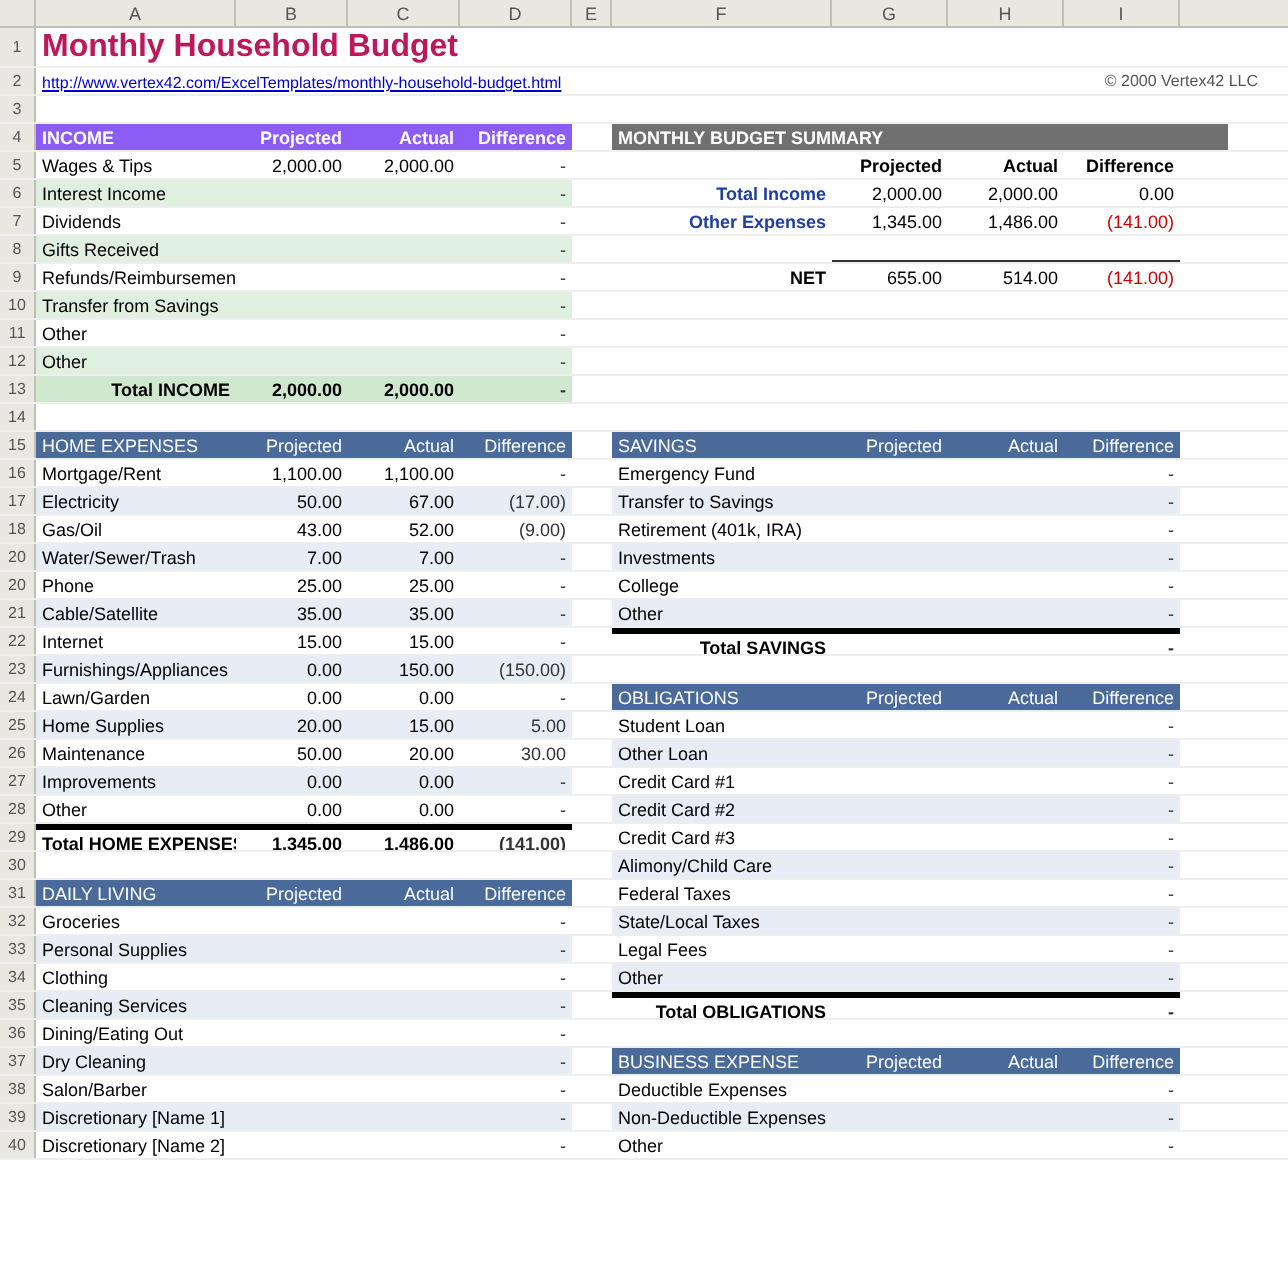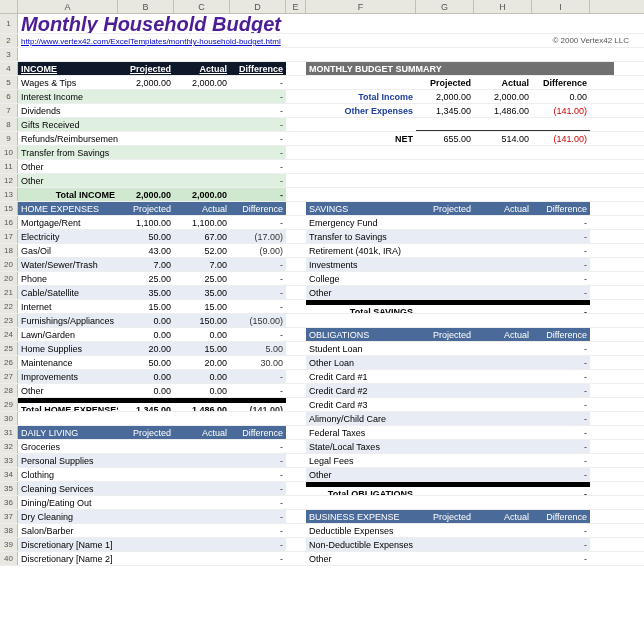--- a/index.html
+++ b/index.html
@@ -14,35 +14,35 @@
 .cell { padding: 0 3px; overflow: hidden; white-space: nowrap; }
 .cA { width: 100px; }
 .cB { width: 56px; }
 .cC { width: 56px; }
 .cD { width: 56px; }
 .cE { width: 20px; }
 .cF { width: 110px; }
 .cG { width: 58px; }
 .cH { width: 58px; }
 .cI { width: 58px; }
-.title { font-size: 20px; font-weight: bold; color: #4c1d95; font-style: italic; }
+.title { font-size: 16px; font-weight: bold; color: #be185d; }
 .link { color: #0000cc; text-decoration: underline; font-size: 8px; }
 .copyright { font-size: 8px; color: #555; text-align: right; }
-.hdr-green { background: #0f172a; color: #fff; font-weight: bold; text-decoration: underline; }
+.hdr-green { background: #8b5cf6; color: #fff; font-weight: bold; }
 .hdr-blue { background: #4a6a9a; color: #fff; font-weight: normal; }
 .hdr-gray { background: #707070; color: #fff; font-weight: bold; }
 .hdr-right { text-align: right; }
 .num { text-align: right; }
 .neg { color: #d00000; }
 .blue-txt { color: #2040a0; font-weight: bold; }
 .alt-blue { background: #e8ecf4; }
 .alt-green { background: #e0f0e0; }
 .total-green { background: #d0e8d0; font-weight: bold; }
 .total-row { font-weight: bold; }
-.btop { border-top: 5px solid #000000; }
+.btop { border-top: 3px solid #000000; }
 .underline { border-bottom: 1px solid #333; }
 .dash { text-align: right; color: #333; }
 .sumhdr { font-weight: bold; }
 </style>
 </head>
 <body>
 
 <div class="sheet">
   <div class="colhdr">
     <div class="rh"></div>
@@ -182,20 +182,24 @@
         <div class="cell cB total-green num">2,000.00</div>
         <div class="cell cC total-green num">2,000.00</div>
         <div class="cell cD total-green dash">-</div>
         <div class="cell cE"></div>
         <div class="cell cF"></div>
         <div class="cell cG"></div>
         <div class="cell cH"></div>
         <div class="cell cI"></div>
       </div>
       <div class="row">
+        <div class="rowhdr">14</div>
+        <div class="cell "></div>
+      </div>
+      <div class="row">
         <div class="rowhdr">15</div>
         <div class="cell cA hdr-blue">HOME EXPENSES</div>
         <div class="cell cB hdr-blue hdr-right">Projected</div>
         <div class="cell cC hdr-blue hdr-right">Actual</div>
         <div class="cell cD hdr-blue hdr-right">Difference</div>
         <div class="cell cE"></div>
         <div class="cell cF hdr-blue">SAVINGS</div>
         <div class="cell cG hdr-blue hdr-right">Projected</div>
         <div class="cell cH hdr-blue hdr-right">Actual</div>
         <div class="cell cI hdr-blue hdr-right">Difference</div>

